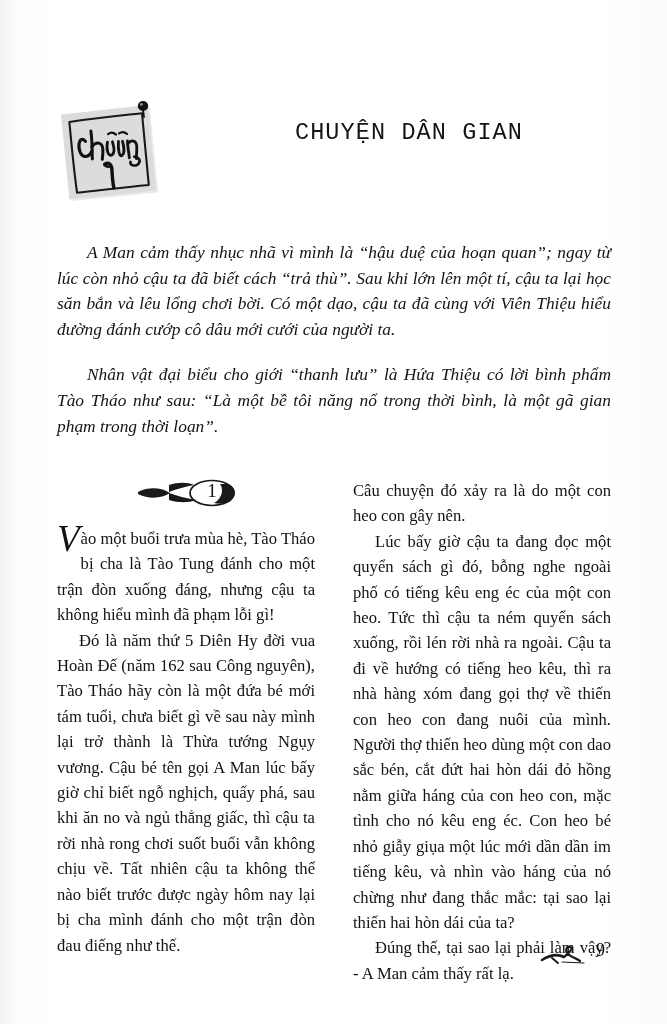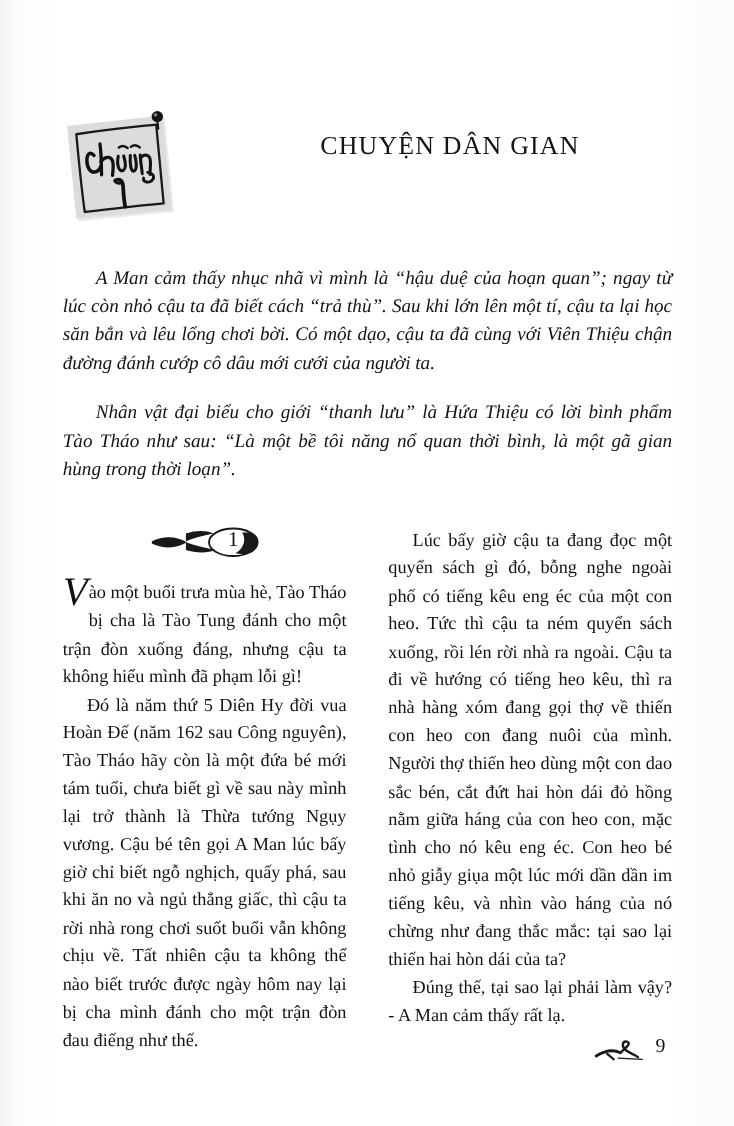--- a/index.html
+++ b/index.html
@@ -49,21 +49,21 @@
   .chapter-card svg { display: block; }
 
   .title-block {
     position: absolute;
     left: 150px;
     top: 26px;
     width: 406px;
     text-align: center;
   }
   .title-line {
-    font-family: Liberation Serif, serif;
+    font-family: Liberation Mono, monospace;
     font-size: 23.5px;
     letter-spacing: 1.1px;
     line-height: 30px;
     color: #151313;
     white-space: nowrap;
   }
 
   
   .intro {
     position: absolute;
@@ -204,22 +204,22 @@
       </svg>
     </div>
 
     <div class="title-block">
       <div class="title-line">CHUYỆN DÂN GIAN</div>
     </div>
 
   </div>
 
   <div class="intro">
-    <p>A Man cảm thấy nhục nhã vì mình là “hậu duệ của hoạn quan”; ngay từ lúc còn nhỏ cậu ta đã biết cách “trả thù”. Sau khi lớn lên một tí, cậu ta lại học săn bắn và lêu lổng chơi bời. Có một dạo, cậu ta đã cùng với Viên Thiệu chận đường đánh cướp cô dâu mới cưới của người ta.</p>
-    <p>Nhân vật đại biểu cho giới “thanh lưu” là Hứa Thiệu có lời bình phẩm Tào Tháo như sau: “Là một bề tôi năng nổ quan thời bình, là một gã gian hùng trong thời loạn”.</p>
+    <p>A Man cảm thấy nhục nhã vì mình là “hậu duệ của hoạn quan”; ngay từ lúc còn nhỏ cậu ta đã biết cách “trả thù”. Sau khi lớn lên một tí, cậu ta lại học săn bắn và lêu lổng chơi bời. Có một dạo, cậu ta đã cùng với Viên Thiệu hiểu đường đánh cướp cô dâu mới cưới của người ta.</p>
+    <p>Nhân vật đại biểu cho giới “thanh lưu” là Hứa Thiệu có lời bình phẩm Tào Tháo như sau: “Là một bề tôi năng nổ trong thời bình, là một gã gian phạm trong thời loạn”.</p>
   </div>
 
   <div class="section-orn">
     <svg width="120" height="44" viewBox="0 0 120 44">
       <path d="M2 20 C14 14, 26 16, 34 21 C26 26, 14 28, 2 22 Z" fill="#191919"></path>
       <path d="M33 13 C42 10, 52 10, 58 13 C48 15, 40 17, 33 20 Z" fill="#191919"></path>
       <path d="M33 28 C42 31, 53 31, 60 28 C50 26, 41 24, 33 21 Z" fill="#191919"></path>
       <path d="M92 12 C100 15, 102 24, 93 30 C88 32, 82 32, 78 31 C86 27, 88 17, 84 12 Z" fill="#191919"></path>
       <ellipse cx="76" cy="21" rx="22" ry="12.5" fill="none" stroke="#191919" stroke-width="1.7"></ellipse>
     </svg>
@@ -227,20 +227,21 @@
   </div>
 
   <div class="cols">
 
     <div class="col col-left">
       <p class="first-para"><span class="dropcap">V</span><span>ào một buổi trưa mùa hè, Tào Tháo bị cha là Tào Tung đánh cho một trận đòn xuống đáng, nhưng cậu ta không hiểu mình đã phạm lỗi gì!</span></p>
       <p>Đó là năm thứ 5 Diên Hy đời vua Hoàn Đế (năm 162 sau Công nguyên), Tào Tháo hãy còn là một đứa bé mới tám tuổi, chưa biết gì về sau này mình lại trở thành là Thừa tướng Ngụy vương. Cậu bé tên gọi A Man lúc bấy giờ chỉ biết ngỗ nghịch, quấy phá, sau khi ăn no và ngủ thẳng giấc, thì cậu ta rời nhà rong chơi suốt buổi vẫn không chịu về. Tất nhiên cậu ta không thể nào biết trước được ngày hôm nay lại bị cha mình đánh cho một trận đòn đau điếng như thế.</p>
     </div>
 
     <div class="col col-right">
+      <p class="first-para">Câu chuyện đó xảy ra là do một con heo con gây nên.</p>
       <p>Lúc bấy giờ cậu ta đang đọc một quyển sách gì đó, bỗng nghe ngoài phố có tiếng kêu eng éc của một con heo. Tức thì cậu ta ném quyển sách xuống, rồi lén rời nhà ra ngoài. Cậu ta đi về hướng có tiếng heo kêu, thì ra nhà hàng xóm đang gọi thợ về thiến con heo con đang nuôi của mình. Người thợ thiến heo dùng một con dao sắc bén, cắt đứt hai hòn dái đỏ hồng nằm giữa háng của con heo con, mặc tình cho nó kêu eng éc. Con heo bé nhỏ giẫy giụa một lúc mới dần dần im tiếng kêu, và nhìn vào háng của nó chừng như đang thắc mắc: tại sao lại thiến hai hòn dái của ta?</p>
       <p>Đúng thế, tại sao lại phải làm vậy? - A Man cảm thấy rất lạ.</p>
     </div>
 
   </div>
 
   <div class="footer">
     <svg class="flourish" width="46" height="22" viewBox="0 0 46 22">
       <path d="M2 16 C10 11, 18 10, 24 13" stroke="#1b1b1b" stroke-width="2.6" fill="none" stroke-linecap="round"></path>
       <path d="M24 13 C30 8, 34 4, 30 3 C26 2, 25 7, 28 10 C31 13, 36 14, 40 17" stroke="#1b1b1b" stroke-width="2.2" fill="none" stroke-linecap="round"></path>

